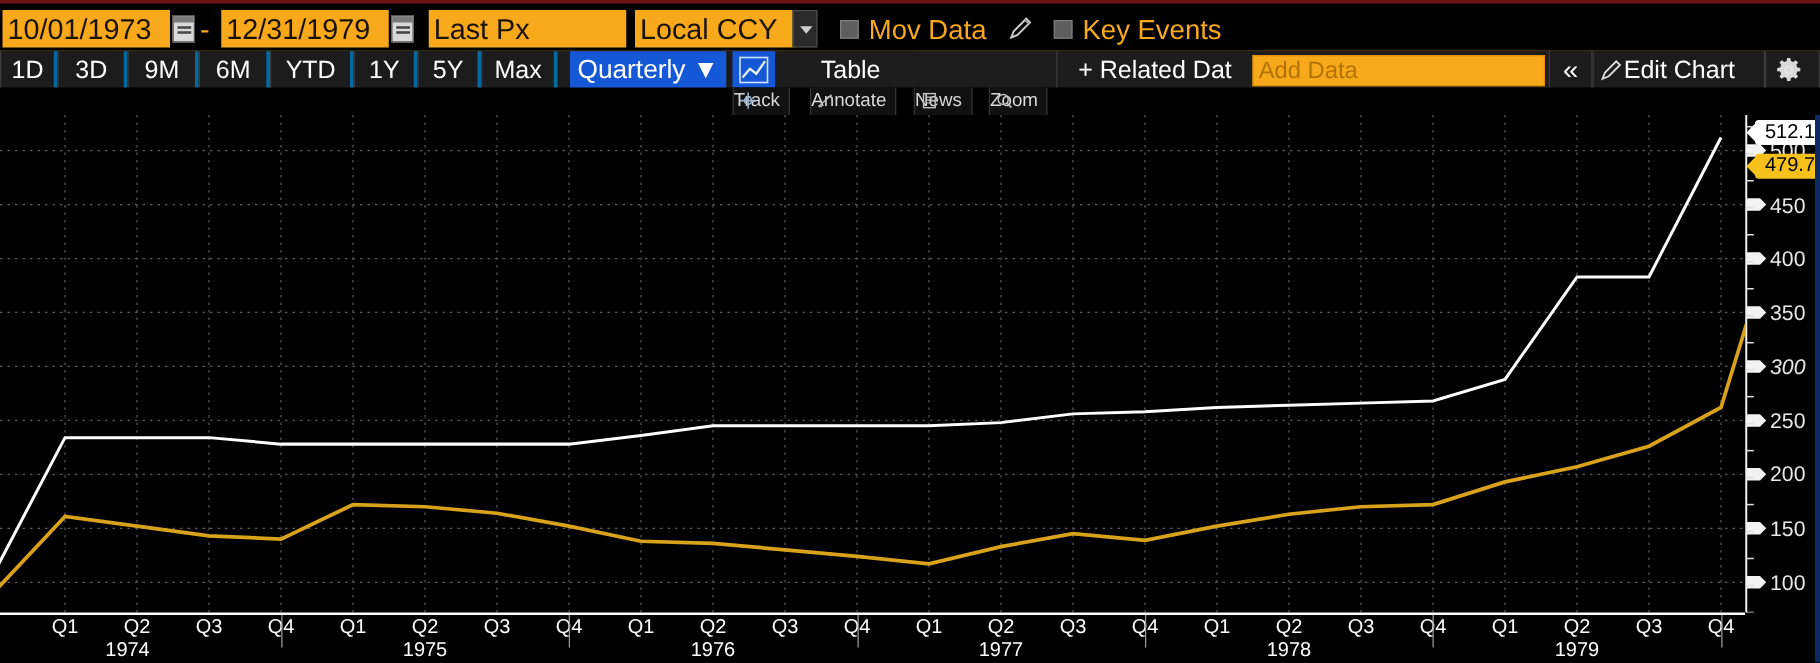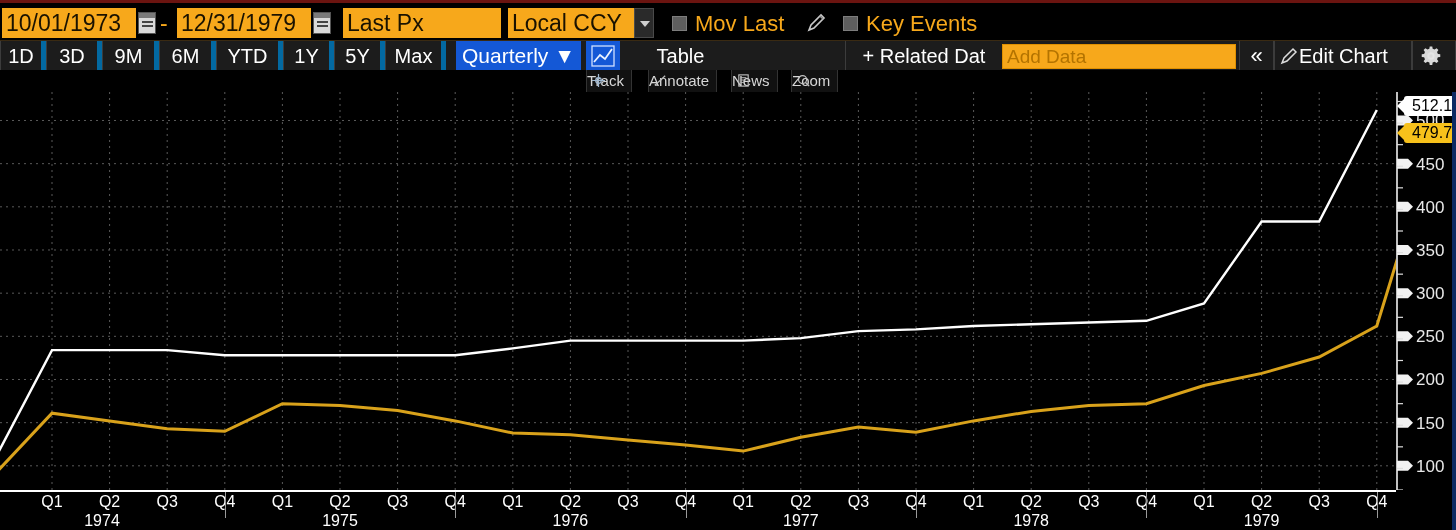--- a/index.html
+++ b/index.html
@@ -48,21 +48,21 @@
   .olabel{position:absolute;top:8px;font-size:22px;line-height:26px;color:#f7a81b;white-space:nowrap;}
   .pencil{position:absolute;top:10px;left:806px;width:20px;height:20px;}
 
   
   .row2{position:absolute;left:0;top:40px;width:1456px;height:30px;background:#1c1c1c;
         border-top:1px solid #3a2a12;}
   .rbtn{
     position:absolute;top:0;height:30px;
     background:#1c1c1c;color:#fff;font-size:20px;line-height:30px;
     text-align:center;box-sizing:border-box;
-    border-left:1px solid #3c3c3c;border-right:5px solid #0369a1;
+    border-left:1px solid #3c3c3c;border-right:3px solid #0369a1;
     white-space:nowrap;
   }
   .rbtn.plain{border-left:none;border-right:none;}
   .freqbtn{
     position:absolute;top:0;height:30px;background:#1458d6;color:#fff;
     font-size:21px;line-height:30px;text-align:center;box-sizing:border-box;
     white-space:nowrap;
   }
   .typebtn{
     position:absolute;top:0;left:586px;width:34px;height:30px;background:#1458d6;
@@ -127,21 +127,21 @@
     <div class="fld" style="left:2px;width:134px;">10/01/1973</div>
     <div class="cal" style="left:138px;"></div>
     <div class="dash">-</div>
     <div class="fld" style="left:177px;width:134px;">12/31/1979</div>
     <div class="cal" style="left:313px;"></div>
     <div class="fld" style="left:343px;width:158px;">Last Px</div>
     <div class="fld" style="left:508px;width:128px;">Local CCY</div>
     <div class="ccyarrow"></div>
 
     <div class="chk" style="left:672px;"></div>
-    <div class="olabel" style="left:695px;">Mov Last</div>
+    <div class="olabel" style="left:695px;">Mov Data</div>
     <svg class="pencil" viewBox="0 0 20 20">
       <path d="M3 17 L5 12 L15 2 L18 5 L8 15 Z" fill="none" stroke="#c9c9c9" stroke-width="1.6"></path>
       <path d="M14 3 L17 6" stroke="#9a9a9a" stroke-width="1.6"></path>
     </svg>
 
     <div class="chk" style="left:843px;"></div>
     <div class="olabel" style="left:866px;">Key Events</div>
   </div>
 
   <div class="row2">
@@ -288,21 +288,21 @@
           <line x1="1" x2="7" y1="52.66377440347071" y2="52.66377440347071" stroke="#dedede" stroke-width="1.2"></line>
           <line x1="1" x2="7" y1="31.080260303687623" y2="31.080260303687623" stroke="#dedede" stroke-width="1.2"></line>
           <line x1="1" x2="7" y1="9.496746203904536" y2="9.496746203904536" stroke="#dedede" stroke-width="1.2"></line>
         </g>
     </svg>
     <div id="ylabels">
         <div class="ylab" style="top: 365.826px;">100</div>
         <div class="ylab" style="top: 322.659px;">150</div>
         <div class="ylab" style="top: 279.492px;">200</div>
         <div class="ylab" style="top: 236.325px;">250</div>
-        <div class="ylab" style="top: 193.158px;">300</div>
+        <div class="ylab" style="top: 193.158px; font-style: italic;">300</div>
         <div class="ylab" style="top: 149.991px;">350</div>
         <div class="ylab" style="top: 106.824px;">400</div>
         <div class="ylab" style="top: 63.6573px;">450</div>
         <div class="ylab" style="top: 20.4902px;">500</div>
       </div>
     <div class="ytag white" style="top:4px;">512.10</div>
     <div class="ytag gold" style="top:31px;">479.76</div>
   </div>
 
   <div class="xaxis">

